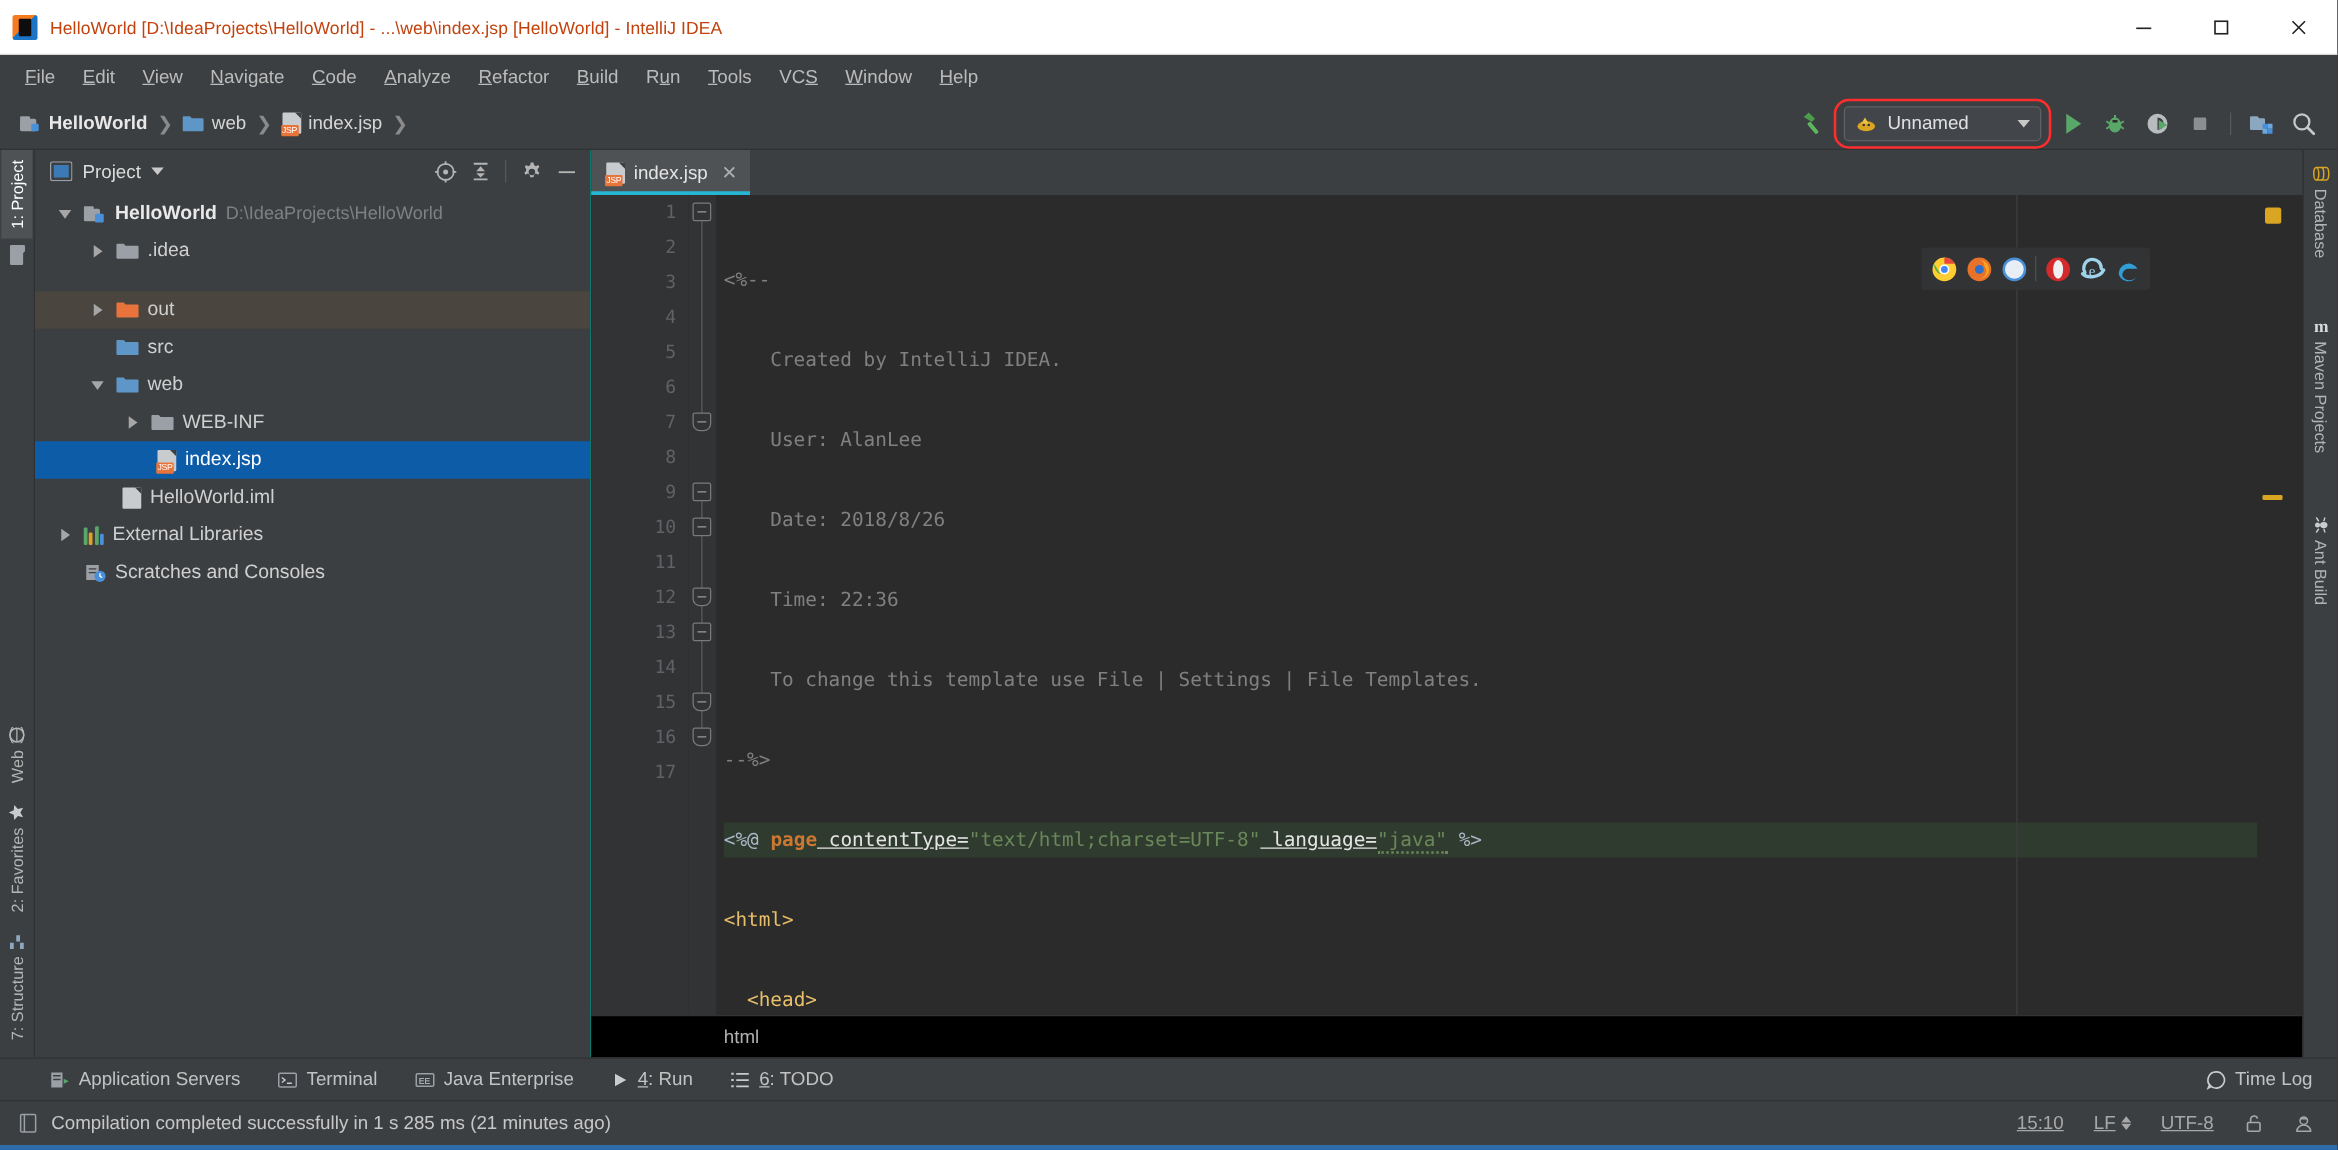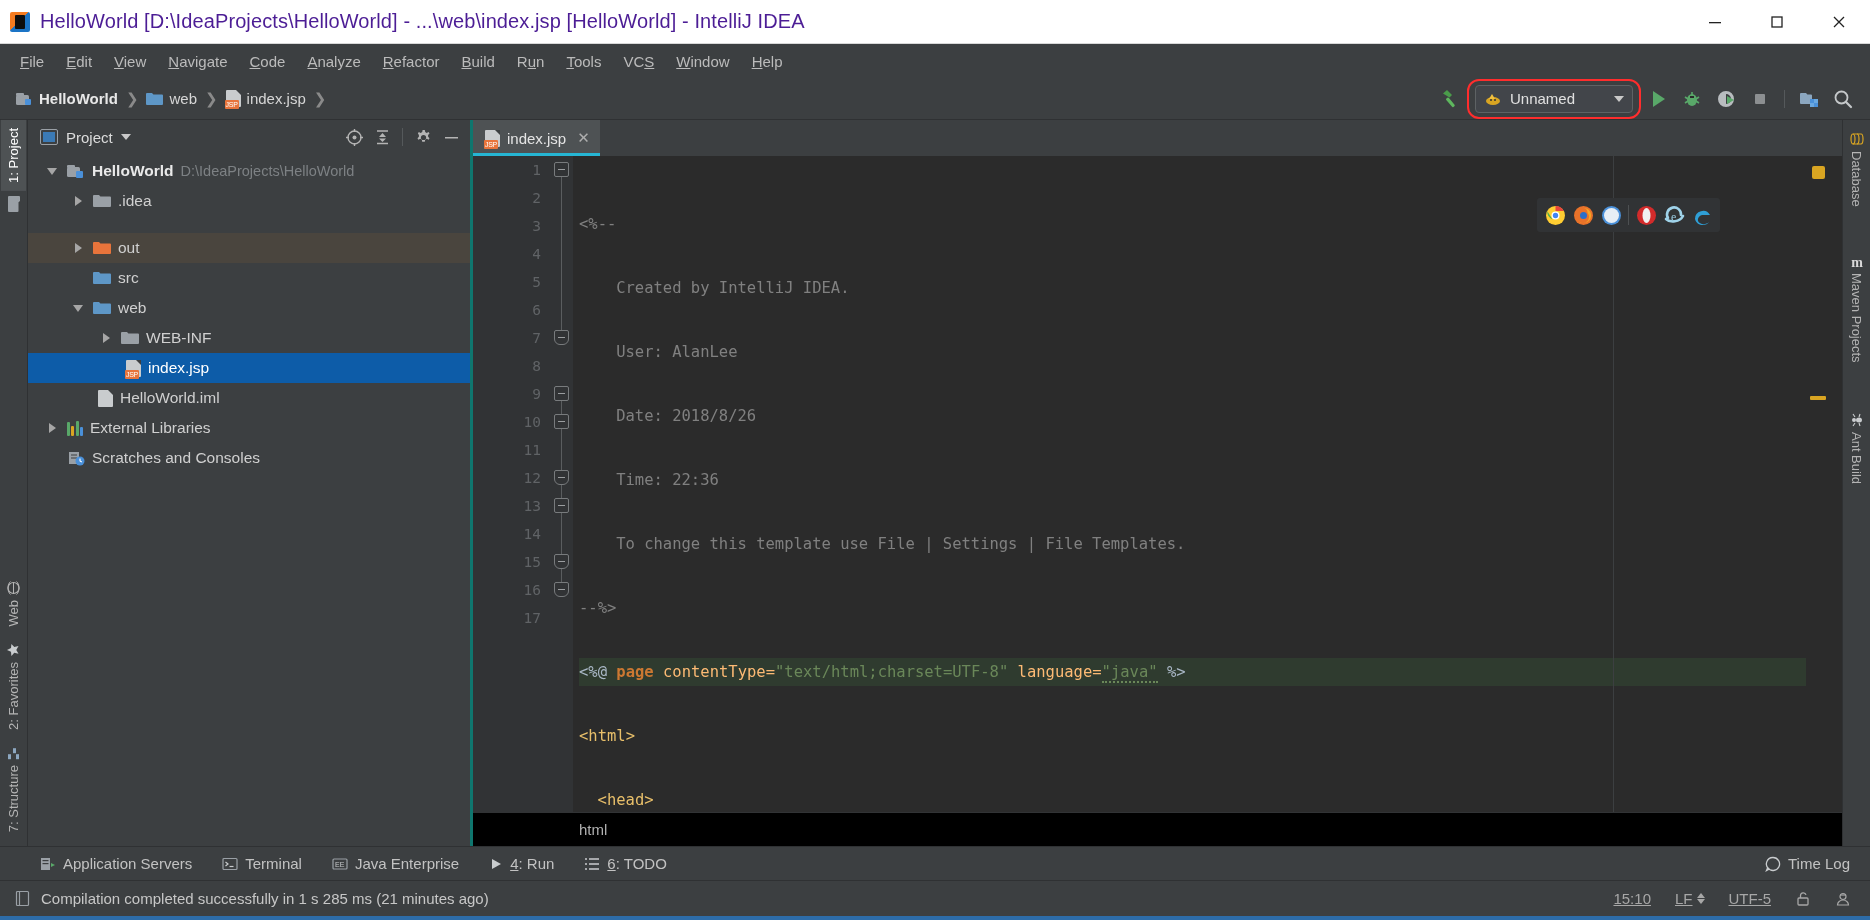--- a/index.html
+++ b/index.html
@@ -18,21 +18,21 @@
   }
   .titlebar .appicon {
     width: 20px; height: 20px; margin-right: 10px; flex: none;
     background: linear-gradient(135deg,#f47b20 0%,#f47b20 45%,#1b74c6 46%,#1b74c6 100%);
     border-radius: 2px; position: relative;
   }
   .titlebar .appicon:after {
     content:""; position:absolute; left:5px; top:3px; width:10px; height:14px;
     background:#0d0d0d; border-radius:1px;
   }
-  .title-text { font-size: 20px; color: #4c1d95; letter-spacing: .1px; white-space: nowrap; }
+  .title-text { font-size: 14px; color: #c2410c; letter-spacing: .1px; white-space: nowrap; }
   .winctrls { margin-left: auto; display: flex; height: 100%; }
   .winbtn { width: 62px; height: 100%; display: flex; align-items: center; justify-content: center; color:#222; }
   .winbtn svg { display:block; }
 
   
   .menubar {
     height: 34px; background: #3c3f41; display: flex; align-items: center;
     padding-left: 10px; flex: none; gap: 2px;
   }
   .menu-item {
@@ -75,21 +75,21 @@
   .rail-btn {
     writing-mode: vertical-rl; text-orientation: mixed;
     transform: rotate(180deg);
     font-size: 13px; color:#b4b4b4; padding: 8px 5px; white-space:nowrap;
     display:flex; align-items:center; gap:5px;
   }
   .rail-btn.active { background:#4e5254; color:#ffffff; }
   .rail-ic { transform: rotate(90deg); font-size: 12px; line-height:1; }
 
   
-  .project-panel { width: 445px; background:#3c3f41; flex:none; display:flex; flex-direction:column; border-right:3px solid #0f766e; }
+  .project-panel { width: 445px; background:#3c3f41; flex:none; display:flex; flex-direction:column; border-right:1px solid #0f766e; }
   .panel-head { height: 34px; display:flex; align-items:center; padding: 0 6px 0 12px; flex:none; }
   .panel-title { font-size:15px; color:#dcdcdc; margin-left:8px; }
   .panel-head-actions { margin-left:auto; display:flex; align-items:center; gap:2px; }
   .ph-btn { width:26px;height:26px;display:flex;align-items:center;justify-content:center;border-radius:3px;}
   .vsep { width:1px; height:18px; background:#55595b; margin: 0 5px; }
 
   .tree { flex:1; overflow:hidden; padding-top:2px; font-size:15.5px; color:#d0d0d0; background:#3c3f41;}
   .trow { height: 30px; display:flex; align-items:center; gap:7px; padding-right:8px; white-space:nowrap; }
   .trow.selected { background:#0d5ca8; color:#ffffff; }
   .trow.tinted { background:#4a453e;margin-top:17px; }
@@ -138,21 +138,21 @@
     flex:1; position:relative; padding-left: 6px;
     font-family:"DejaVu Sans Mono", monospace; font-size:15.5px;
     white-space:pre; overflow:hidden;
   }
   .cline { height:28px; line-height:28px; white-space:pre; }
   .margin-line { position:absolute; top:0; bottom:0; width:1px; background:#3c3f41; }
 
   .c-comment { color:#808080; }
   .c-tag     { color:#e8bf6a; }
   .c-punct   { color:#a9b7c6; }
-  .c-attr    { color:#fdba74; }
+  .c-attr    { color:#e5e5e5;text-decoration:underline; }
   .c-kw      { color:#cc7832; font-weight:bold; }
   .c-str     { color:#6a8759; }
   .c-scriptlet { background:#2f3b2f; }
   .wavy { border-bottom: 2px dotted #6a8759; }
 
   .browsers {
     position:absolute; top: 42px; right: 86px; display:flex; align-items:center;
     gap:0px; background:#313335; border-radius:3px; padding:3px 4px;
   }
   .br { width:28px;height:28px; display:flex;align-items:center;justify-content:center;}
@@ -749,21 +749,21 @@
     <span class="status-msg">Compilation completed successfully in 1 s 285 ms (21 minutes ago)</span>
     <div class="status-right">
       <span class="si">15:10</span>
       <span class="si">
         <span>LF</span>
         <span class="updown">
             <i></i>
             <i></i>
           </span>
       </span>
-      <span class="si">UTF-5</span>
+      <span class="si">UTF-8</span>
       <span class="si">
         <svg width="16" height="16" viewBox="0 0 16 16">
             <rect x="3" y="7" width="10" height="7" rx="1" fill="none" stroke="#a7a7a7" stroke-width="1.3"></rect>
             <path d="M5.5 7 V4.5 a2.8 2.8 0 0 1 5.5-.6" fill="none" stroke="#a7a7a7" stroke-width="1.3"></path>
           </svg>
       </span>
       <span class="si">
         <svg width="16" height="16" viewBox="0 0 16 16">
             <circle cx="8" cy="5.5" r="3" fill="none" stroke="#a7a7a7" stroke-width="1.2"></circle>
             <path d="M2.5 14 a5.5 5 0 0 1 11 0 z" fill="none" stroke="#a7a7a7" stroke-width="1.2"></path>

